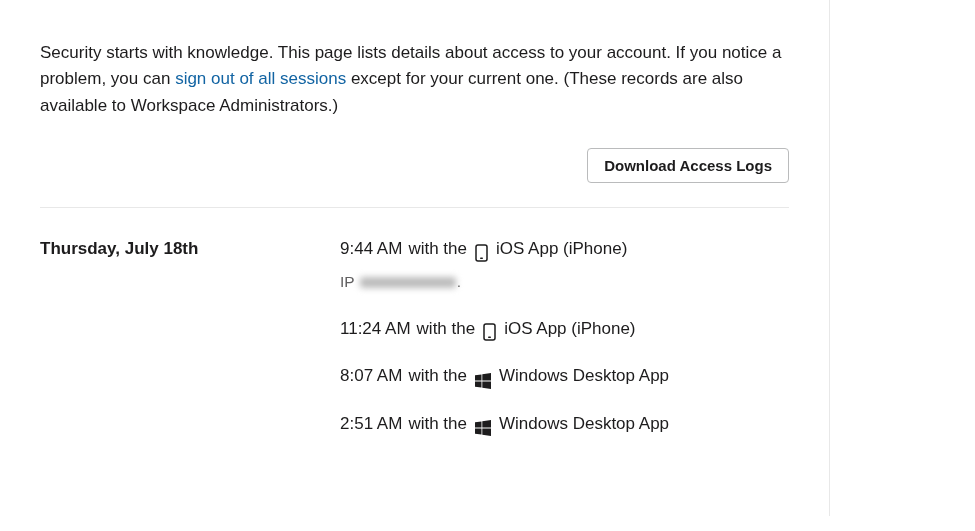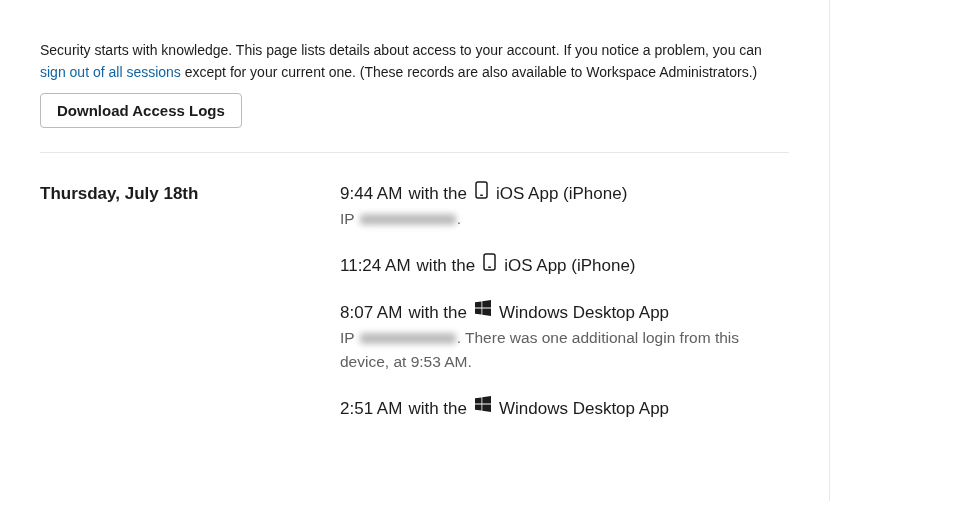--- a/index.html
+++ b/index.html
@@ -14,32 +14,32 @@
       width: 975px;
       margin: 0 auto;
       padding: 0;
     }
     .content {
       padding: 40px 40px 30px 40px;
       border-right: 1px solid #e8e8e8;
       width: 830px;
     }
     .intro {
-      font-size: 14px;
+      font-size: 17px;
       color: #1d1c1d;
-      margin-bottom: 10px;
+      margin-bottom: 29px;
       line-height: 1.55;
     }
     .intro a {
       color: #1264a3;
       text-decoration: none;
     }
     .download-row {
       display: flex;
-      justify-content: flex-start;
+      justify-content: flex-end;
       margin-bottom: 24px;
     }
     .download-btn {
       background: #fff;
       border: 1px solid #babbbc;
       border-radius: 4px;
       padding: 8px 16px;
       font-size: 15px;
       font-weight: 600;
       color: #1d1c1d;
@@ -65,34 +65,34 @@
     .entries {
       flex: 1;
     }
     .entry {
       margin-bottom: 22px;
     }
     .entry-line1 {
       font-size: 17px;
       color: #1d1c1d;
       display: flex;
-      align-items: flex-start;
+      align-items: flex-end;
       flex-wrap: wrap;
       gap: 6px;
     }
     .entry-line1 .icon-wrap {
       display: inline-flex;
       align-items: center;
       margin: 0 2px;
     }
     .icon-wrap svg { display: block; }
     .entry-line2 {
       font-size: 15.5px;
       color: #616061;
-      margin-top: 0;
+      margin-top: 8px;
       line-height: 1.55;
     }
     .ip-redact {
       display: inline-block;
       width: 96px;
       height: 11px;
       border-radius: 3px;
       vertical-align: middle;
       margin: 0 1px;
       filter: blur(3px);
@@ -155,24 +155,20 @@
           <div class="entry-line1">
             <span>8:07 AM</span>
             <span>with the</span>
             <span class="icon-wrap">
               <svg width="16" height="16" viewBox="0 0 16 16" fill="#1d1c1d">
                   <path d="M0 2.3L6.5 1.4V7.6H0V2.3zM7.3 1.3L16 0V7.6H7.3V1.3zM0 8.4H6.5V14.6L0 13.7V8.4zM7.3 8.4H16V16L7.3 14.7V8.4z"></path>
                 </svg>
             </span>
             <span>Windows Desktop App</span>
           </div>
-          <div class="entry-line2">
-            <span>IP</span>
-            <span class="ip-redact"></span><span>. There was one additional login from this device, at 9:53 AM.</span>
-          </div>
         </div>
 
         <div class="entry">
           <div class="entry-line1">
             <span>2:51 AM</span>
             <span>with the</span>
             <span class="icon-wrap">
               <svg width="16" height="16" viewBox="0 0 16 16" fill="#1d1c1d">
                   <path d="M0 2.3L6.5 1.4V7.6H0V2.3zM7.3 1.3L16 0V7.6H7.3V1.3zM0 8.4H6.5V14.6L0 13.7V8.4zM7.3 8.4H16V16L7.3 14.7V8.4z"></path>
                 </svg>

